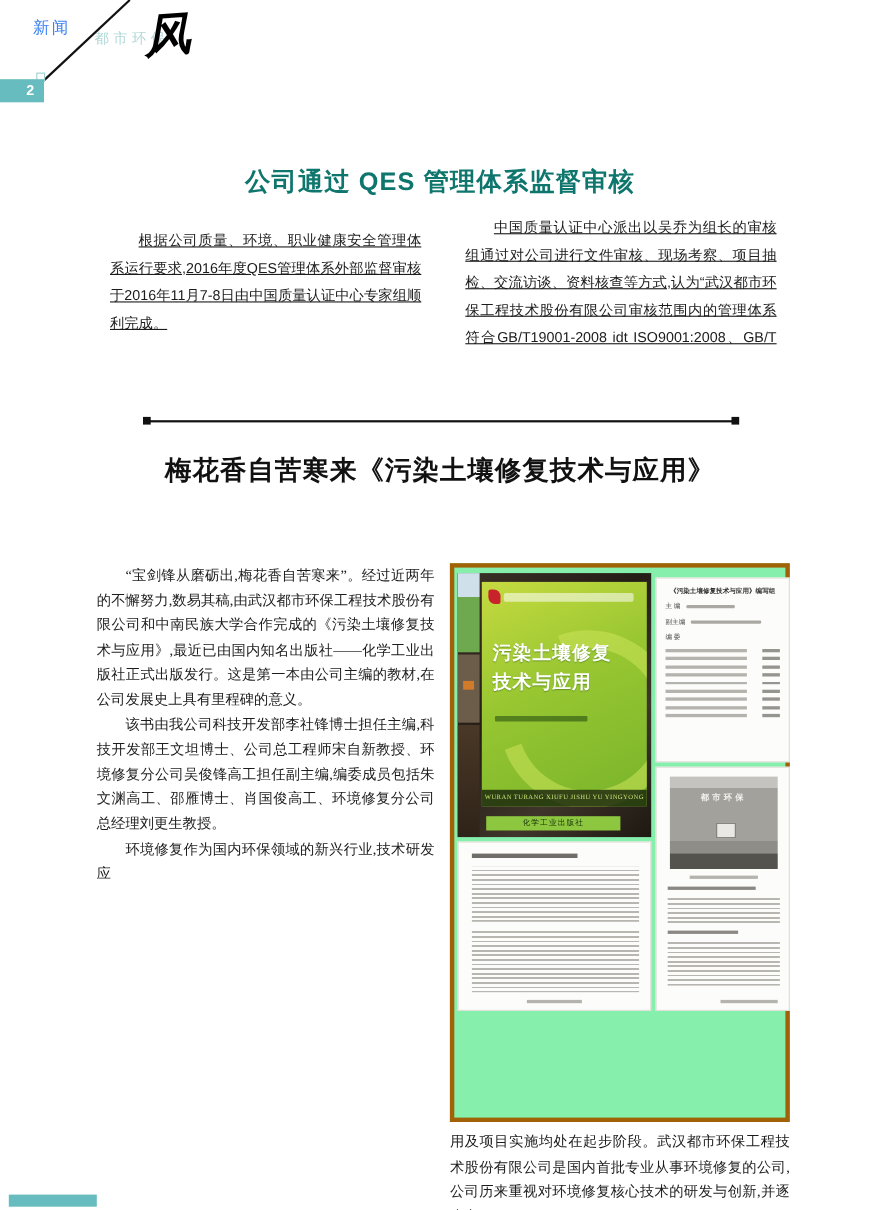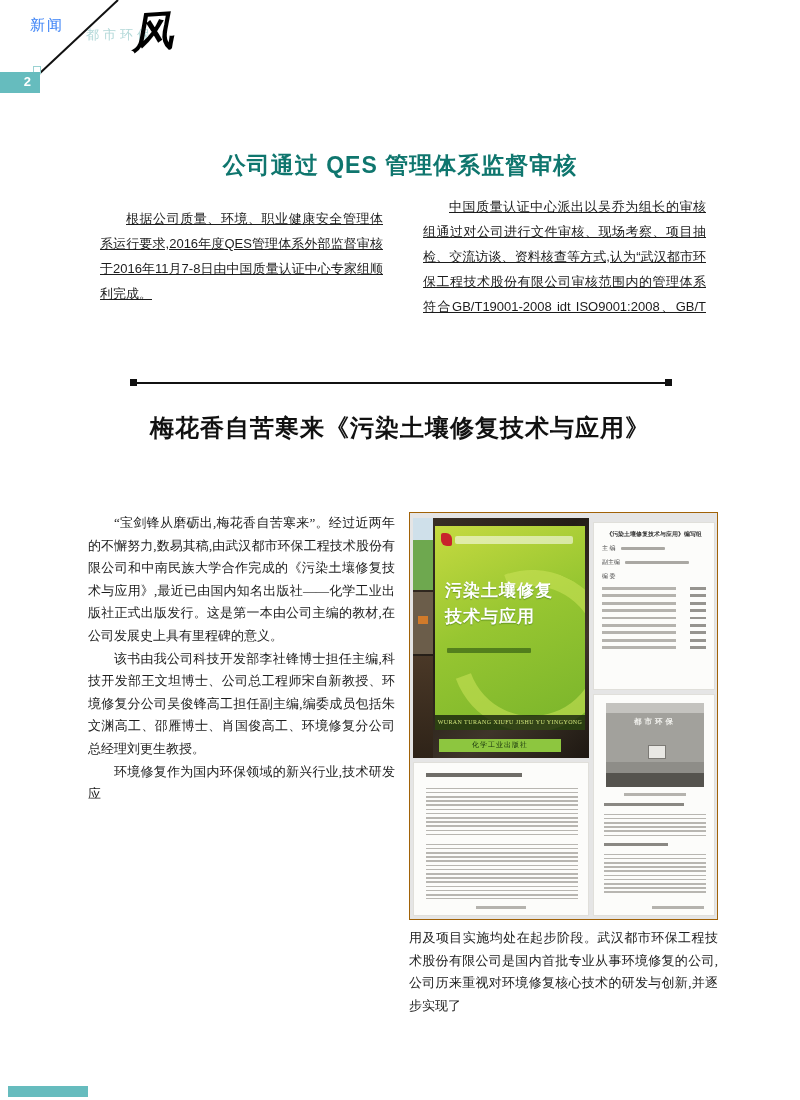--- a/index.html
+++ b/index.html
@@ -32,21 +32,21 @@
   
   .a2-title{position:absolute;left:0;top:408px;width:800px;text-align:center;
             font-size:24px;font-weight:bold;letter-spacing:1px;line-height:40px;color:#111;}
   .a2-cols{position:absolute;left:88px;top:512px;width:630px;display:flex;gap:14px;font-family:Liberation Serif, serif;}
   .a2-left{width:307px;font-size:13px;line-height:22.6px;text-align:justify;}
   .a2-left p{margin:0;text-indent:2em;}
   .a2-right{width:309px;}
   .a2-right .cont{margin-top:7px;font-size:13px;line-height:22.6px;text-align:justify;text-indent:0;}
 
   
-  .fig{position:relative;width:309px;height:408px;background:#e5e5e5;border:1px solid #a16207;box-sizing:border-box;}
+  .fig{position:relative;width:309px;height:508px;background:#86efac;border:4px solid #a16207;box-sizing:border-box;}
   .fig-cover{position:absolute;left:3px;top:5px;width:176px;height:240px;overflow:hidden;
      background:linear-gradient(135deg,#3b3127 0%,#241d16 40%,#3f352a 70%,#1e1812 100%);}
   .thumb{position:absolute;left:0;width:20px;}
   .t1{top:0;height:72px;background:linear-gradient(#cfe0ea 0 30%,#6ea84f 30%);}
   .t2{top:74px;height:62px;background:#6b5d4a;}
   .t2:after{content:"";position:absolute;left:5px;top:24px;width:10px;height:8px;background:#d07a2a;}
   .t3{top:138px;height:102px;background:linear-gradient(#4a3827,#2e2318);}
   .cover{position:absolute;left:22px;top:8px;width:150px;height:204px;
      background:linear-gradient(155deg,#c6da40 0%,#97c631 45%,#79b42b 100%);overflow:hidden;}
   .cover-swirl{position:absolute;right:-28px;top:44px;width:130px;height:130px;border:16px solid rgba(205,228,90,0.55);

